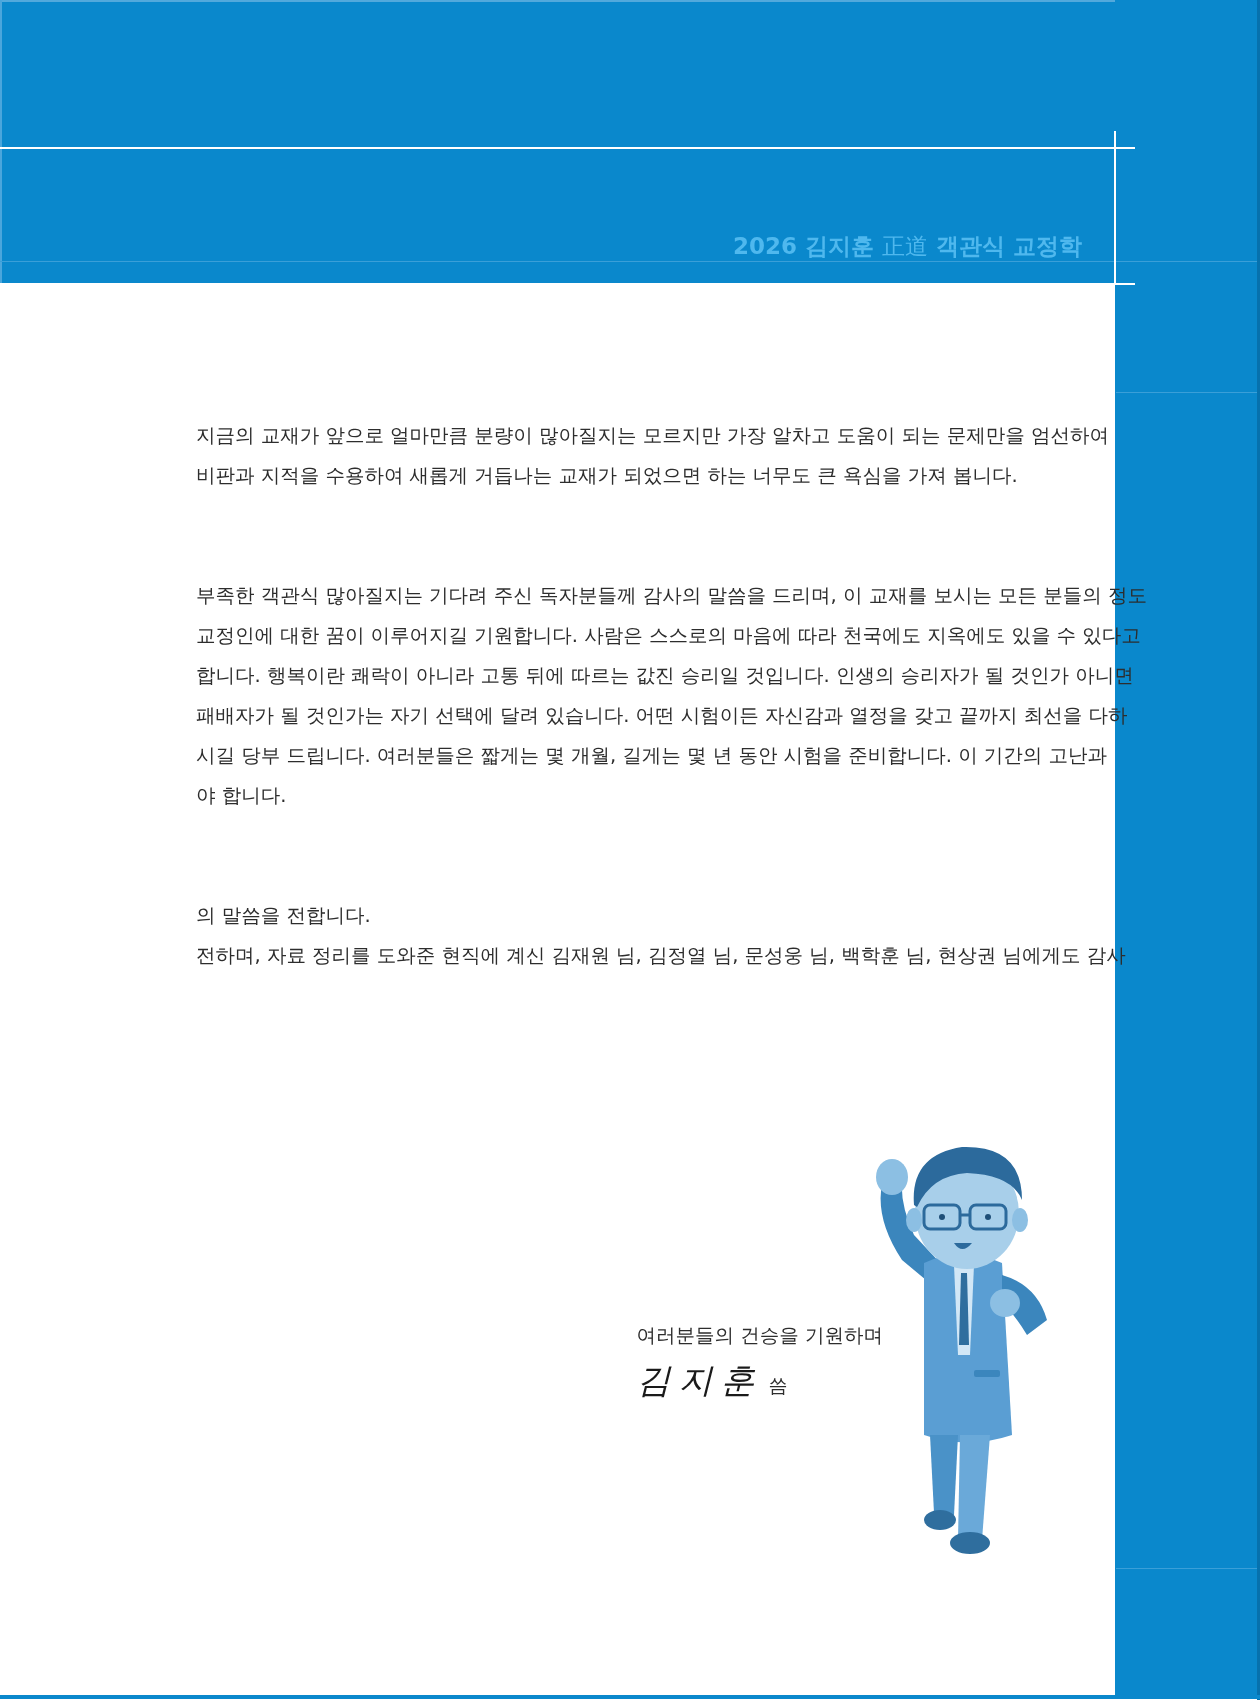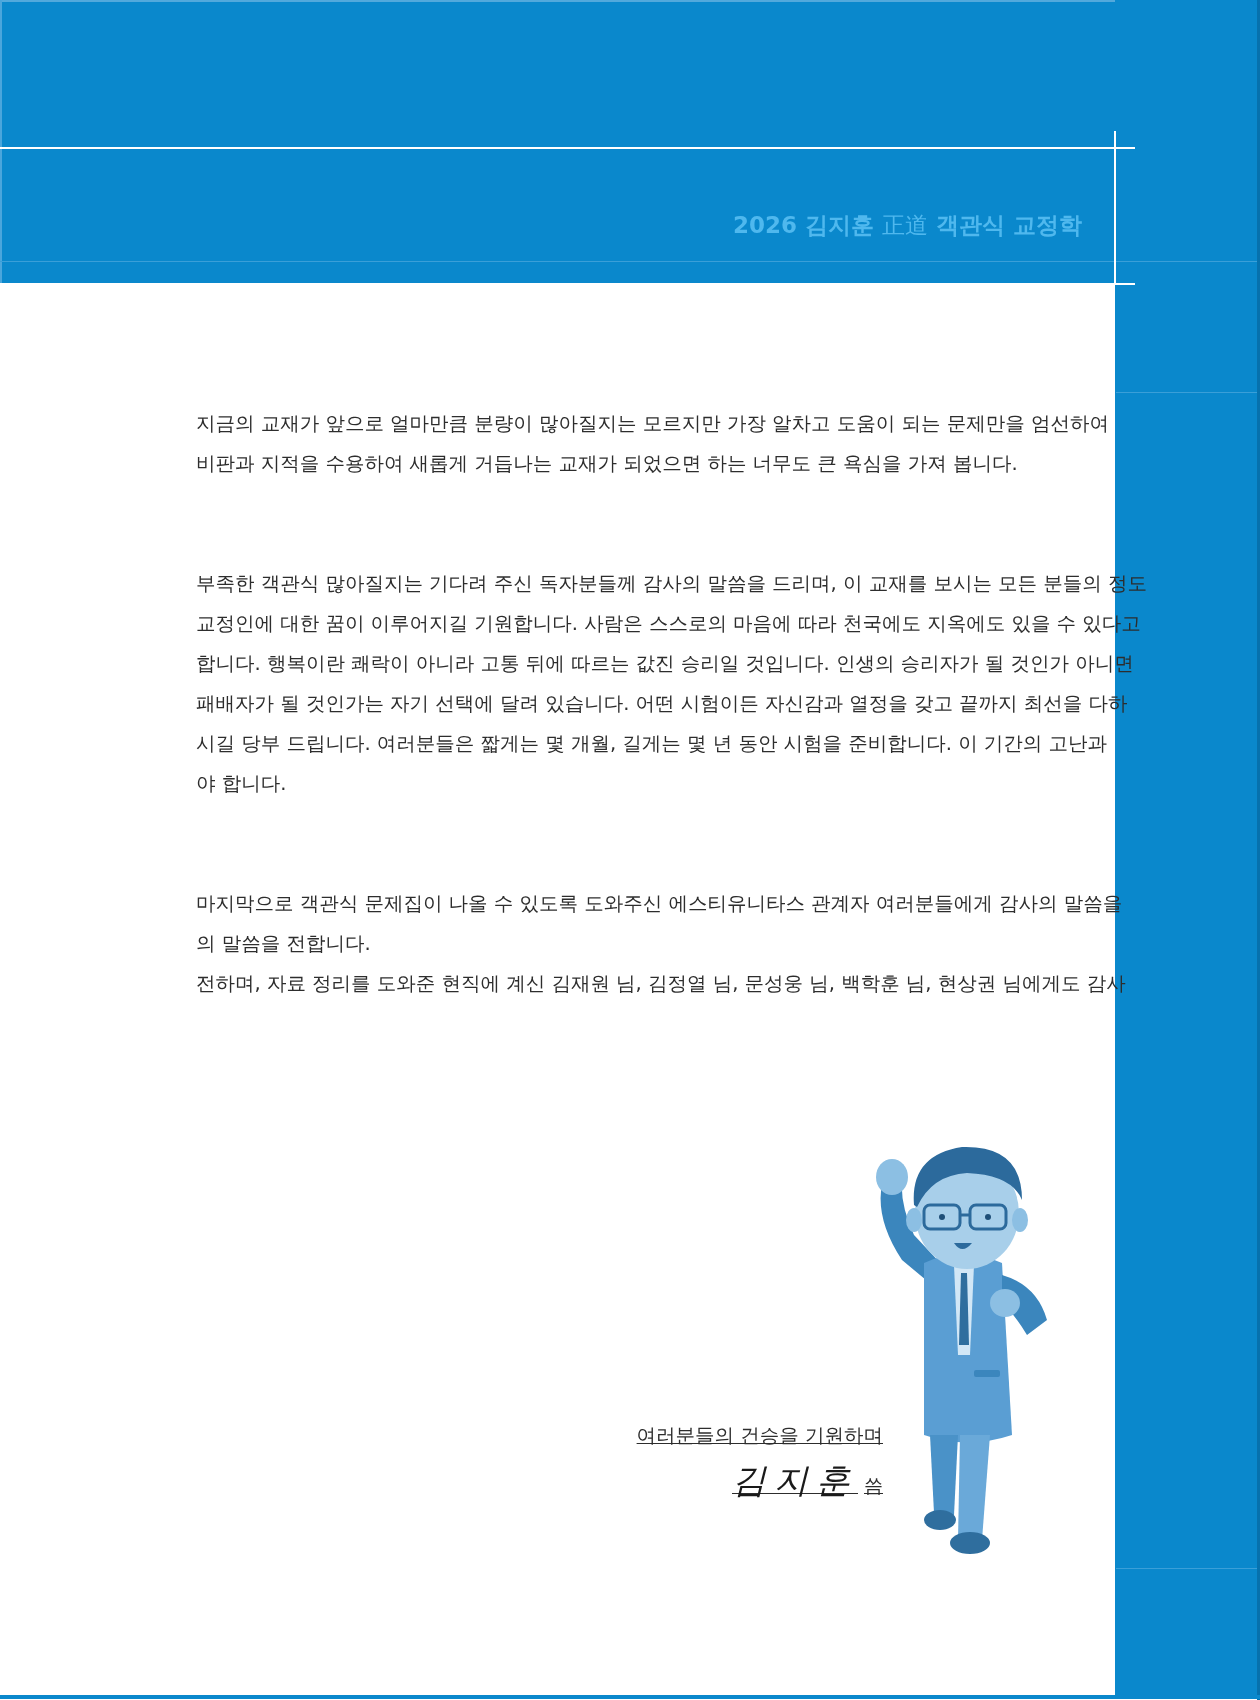--- a/index.html
+++ b/index.html
@@ -39,35 +39,35 @@
   .strip-line2 {
     position: absolute; left: 1116px; top: 1568px; width: 144px; height: 1px; background: #3a9fd8;
   }
   .right-edge {
     position: absolute; left: 1257px; top: 0; width: 3px; height: 1700px; background: #0771ad;
   }
   .bottom-bar {
     position: absolute; left: 0; top: 1695px; width: 1260px; height: 4px; background: #0a88cc;
   }
   .book-title {
-    position: absolute; right: 178px; top: 210px;
+    position: absolute; right: 178px; top: 231px;
     color: #4fb8ee; font-size: 23px; font-weight: bold; letter-spacing: 0px;
     white-space: nowrap;
   }
   .book-title .light { font-weight: normal; }
   .content {
     position: absolute; left: 196px; top: 400px; width: 868px;
     color: #2d2d2d; font-size: 19.5px; line-height: 40px;
   }
-  .content p { margin: 4px 0 80px 0; text-align: justify; text-align-last: left; }
+  .content p { margin: 16px 0 80px 0; text-align: justify; text-align-last: left; }
   .content p .ln { display: block; white-space: nowrap; text-align: justify; text-align-last: justify; }
   .content p .ln.last { text-align-last: left; }
   .signoff {
-    position: absolute; right: 377px; top: 1414px; text-align: right;
-    color: #2d2d2d; font-size: 19.5px; line-height: 44px; text-decoration: underline;
+    position: absolute; right: 377px; top: 1314px; 
+    color: #2d2d2d; font-size: 19.5px; line-height: 44px;
   }
   .signature {
     font-family: "DejaVu Serif", serif; font-style: italic; font-size: 34px; letter-spacing: 8px; color: #1a1a1a;
   }
   .signature-suffix { font-size: 19px; margin-left: 6px; letter-spacing: 0; font-style: normal; font-family: "DejaVu Sans", sans-serif; }
   .mascot { position: absolute; left: 862px; top: 1135px; width: 210px; height: 420px; }
 </style>
 </head>
 <body>
 
@@ -97,21 +97,20 @@
   </p>
   <p>
     <span class="ln">부족한 객관식 많아질지는 기다려 주신 독자분들께 감사의 말씀을 드리며, 이 교재를 보시는 모든 분들의 정도</span>
     <span class="ln">교정인에 대한 꿈이 이루어지길 기원합니다. 사람은 스스로의 마음에 따라 천국에도 지옥에도 있을 수 있다고</span>
     <span class="ln">합니다. 행복이란 쾌락이 아니라 고통 뒤에 따르는 값진 승리일 것입니다. 인생의 승리자가 될 것인가 아니면</span>
     <span class="ln">패배자가 될 것인가는 자기 선택에 달려 있습니다. 어떤 시험이든 자신감과 열정을 갖고 끝까지 최선을 다하</span>
     <span class="ln">시길 당부 드립니다. 여러분들은 짧게는 몇 개월, 길게는 몇 년 동안 시험을 준비합니다. 이 기간의 고난과</span>
     <span class="ln last">야 합니다.</span>
   </p>
   <p>
-    <span class="ln">마지막으로 객관식 문제집이 나올 수 있도록 도와주신 에스티유니타스 관계자 여러분들에게 감사의 말씀을</span>
     <span class="ln last">의 말씀을 전합니다.</span>
     <span class="ln">전하며, 자료 정리를 도와준 현직에 계신 김재원 님, 김정열 님, 문성웅 님, 백학훈 님, 현상권 님에게도 감사</span>
   </p>
 </div>
 
 <div class="signoff">
   <div>여러분들의 건승을 기원하며</div>
   <div>
     <span class="signature">김지훈</span><span class="signature-suffix">씀</span>
   </div>

